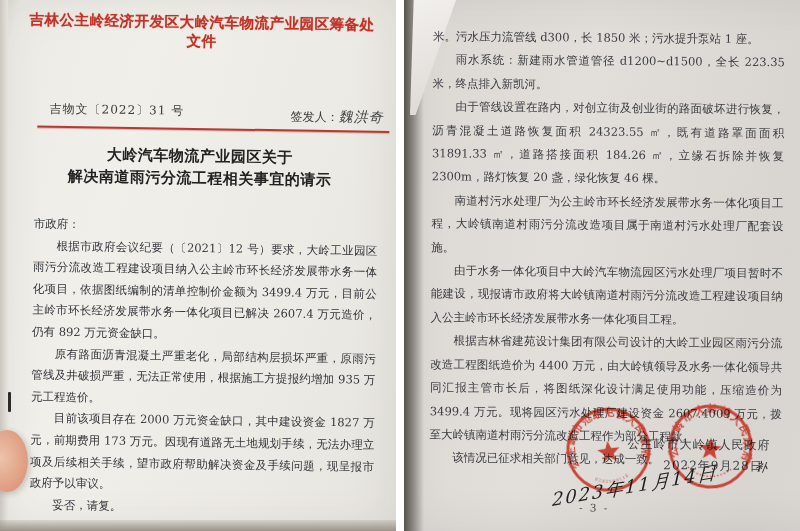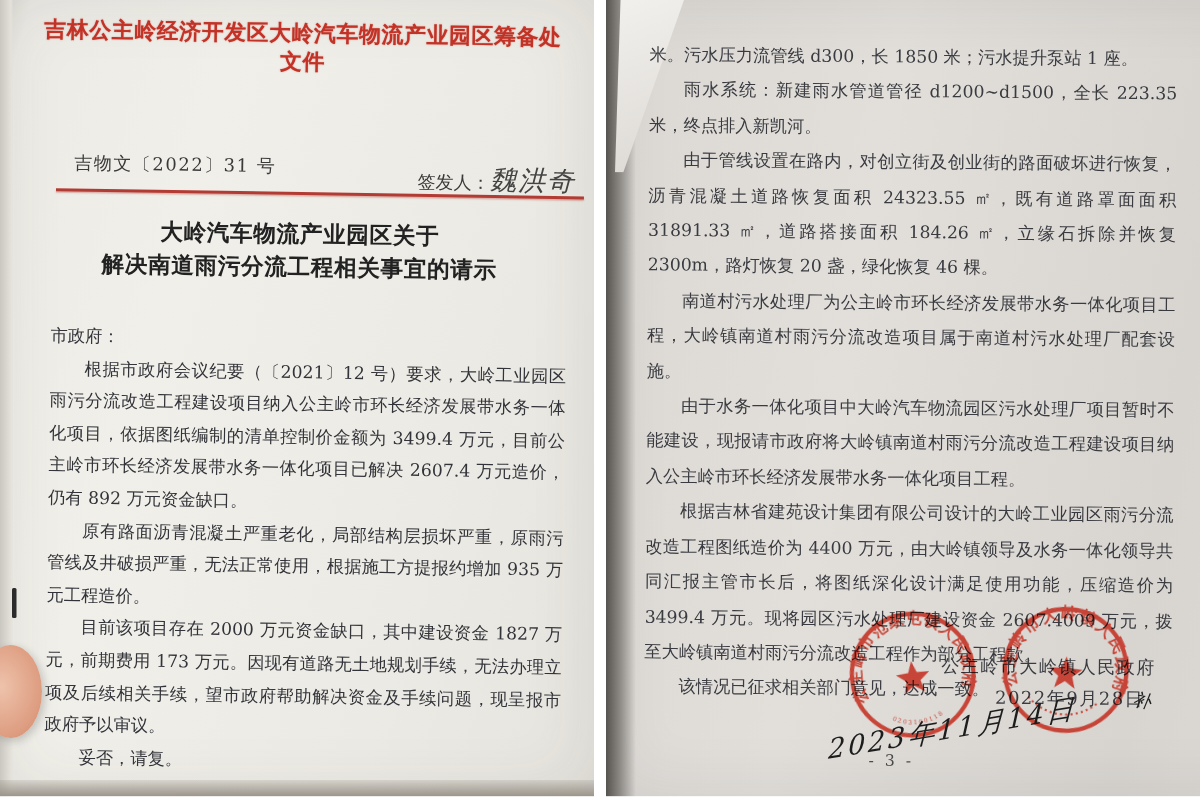--- a/index.html
+++ b/index.html
@@ -16,21 +16,21 @@
   .finger{position:absolute;left:-14px;top:430px;width:42px;height:62px;border-radius:50%;
     background:radial-gradient(ellipse at 35% 45%,#eec3ab,#dd9c80 70%,#c97f63);
     box-shadow:2px 2px 6px rgba(0,0,0,.18);}
   .pen-dash{position:absolute;left:8px;top:392px;width:3px;height:20px;background:#2b2b2b;border-radius:1px;}
   .page-rot{position:absolute;inset:0;transform:rotate(.9deg);transform-origin:50% 40%;}
   .red-header{position:absolute;left:20px;top:13px;width:358px;text-align:center;
     font-size:14.5px;font-weight:bold;color:#c23226;letter-spacing:.5px;
     text-shadow:0 0 1px rgba(194,50,38,.55);}
   .doc-number{position:absolute;left:48px;top:103px;font-size:12px;color:#3a3a3a;letter-spacing:1px;}
   .issuer{position:absolute;right:14px;top:106px;font-size:12px;color:#3a3a3a;}
-  .issuer .name{font-style:italic;font-size:18px;letter-spacing:1px;color:#444;}
+  .issuer .name{font-style:italic;font-size:14px;letter-spacing:1px;color:#444;}
   .red-line{position:absolute;left:36px;top:128px;width:352px;height:2px;background:#b23c34;
     box-shadow:0 1px 1px rgba(178,60,52,.35);}
   .doc-title{position:absolute;left:20px;width:358px;text-align:center;font-weight:bold;
     font-size:15px;color:#222;letter-spacing:.5px;}
   #title1{top:147px;} #title2{top:169px;}
   .body-block{position:absolute;left:34px;top:216px;width:344px;font-size:11.5px;
     line-height:21.6px;color:#33343a;text-align:justify;}
   .body-block p{margin:0;text-indent:2em;}
   .body-block p.noindent{text-indent:0;}
   

